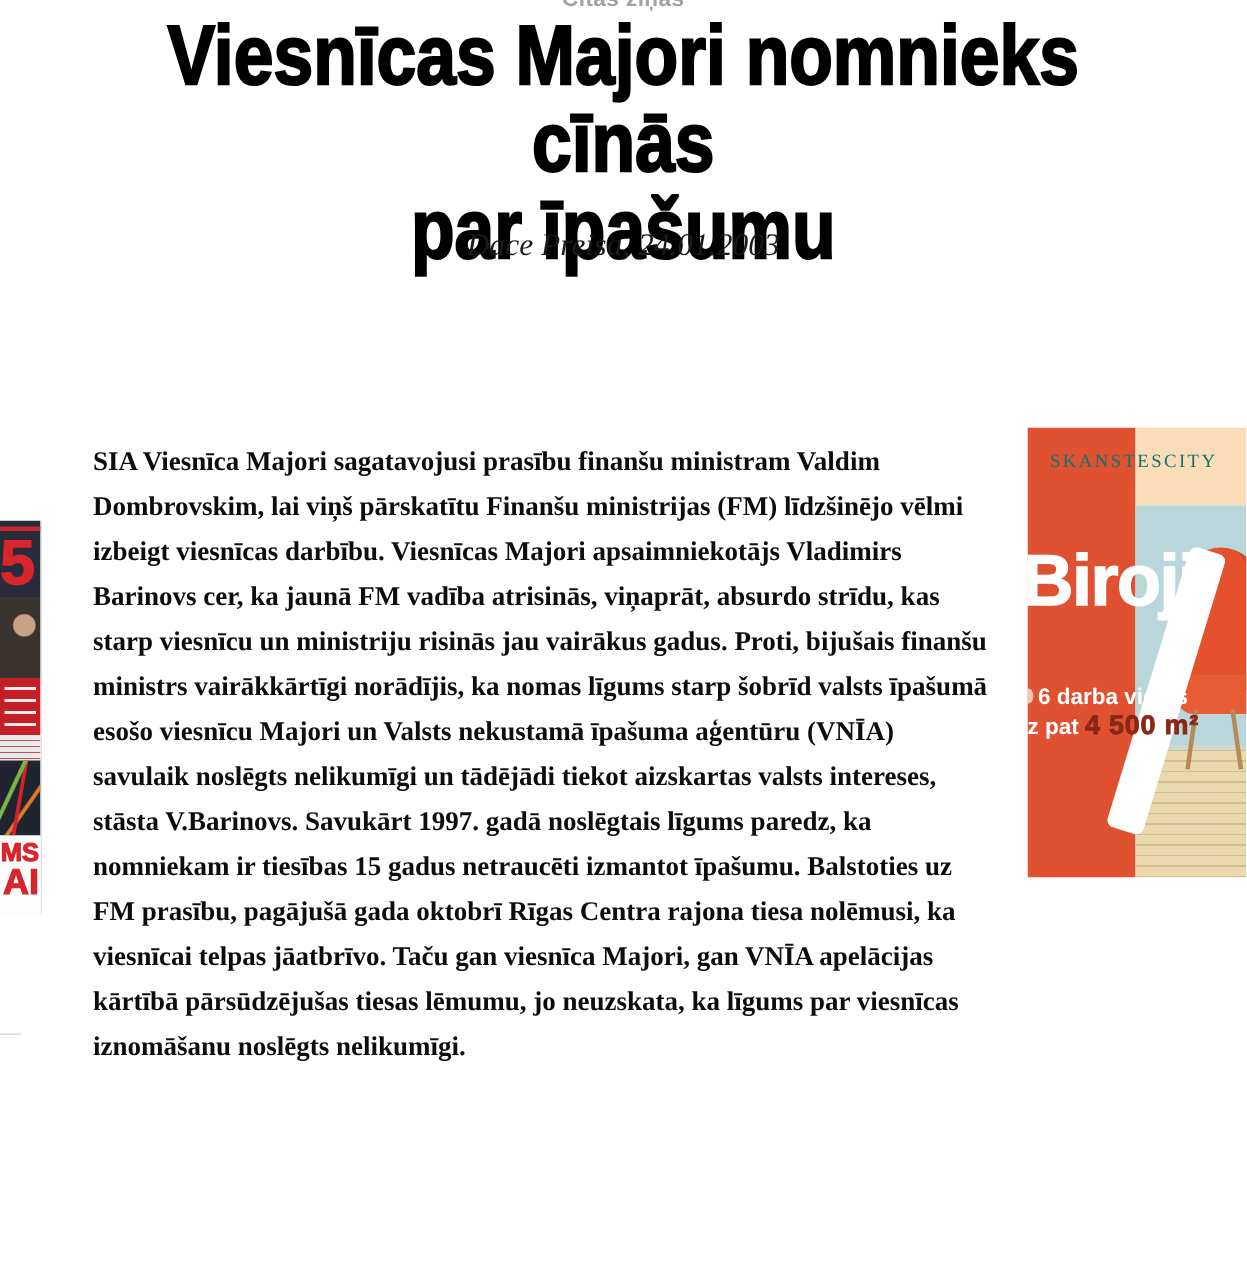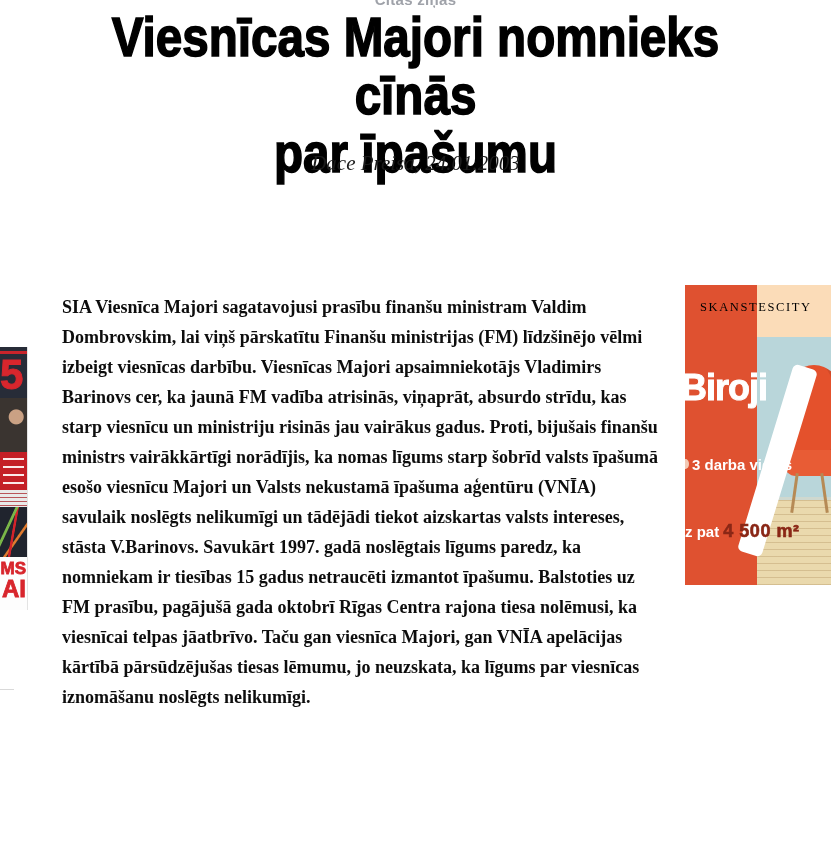--- a/index.html
+++ b/index.html
@@ -71,29 +71,29 @@
             background:repeating-linear-gradient(180deg, rgba(173,140,90,.35) 0 1px, transparent 1px 7px);}
   .chair-back{position:absolute;top:80px;left:103px;width:52px;height:95px;background:#e4512c;
               border-radius:26px 26px 10px 10px;box-shadow:inset -8px -6px 0 rgba(0,0,0,.08);}
   .chair-seat{position:absolute;top:165px;left:99px;width:58px;height:26px;background:#e85c35;
               border-radius:12px;}
   .chair-leg{position:absolute;width:3px;height:40px;background:#b68a55;}
   .chair-leg.l1{top:188px;left:108px;transform:rotate(8deg);}
   .chair-leg.l2{top:188px;left:138px;transform:rotate(-8deg);}
   .sk-slash{position:absolute;top:78px;left:80px;width:25px;height:195px;background:#fff;
             border-radius:5px;transform:rotate(17deg);}
-  .sk-logo{position:absolute;top:15px;left:15px;width:130px;color:#000000;
+  .sk-logo{position:absolute;top:15px;left:15px;width:130px;color:#0f766e;
            font-family:"Liberation Serif",serif;font-size:12.5px;letter-spacing:1.6px;
            white-space:nowrap;}
   .sk-title{position:absolute;top:80px;left:-4px;color:#fff;font-weight:700;
-            font-size:36px;line-height:46px;letter-spacing:-1px;
+            font-size:48px;line-height:46px;letter-spacing:-1px;
             font-family:"Liberation Sans",sans-serif;-webkit-text-stroke:1px #fff;}
   .sk-line1{position:absolute;top:171px;left:7px;color:#fff;font-weight:700;font-size:15px;
             white-space:nowrap;}
-  .sk-line2{position:absolute;top:188px;left:0px;white-space:nowrap;margin-top:48px;}
+  .sk-line2{position:absolute;top:188px;left:0px;white-space:nowrap;}
   .sk-line2 .pre{color:#fff;font-weight:700;font-size:15px;}
   .sk-line2 .val{color:#8a2716;font-weight:700;font-size:18px;letter-spacing:.5px;
                  -webkit-text-stroke:.6px #8a2716;}
   .sk-frag{position:absolute;top:174px;left:-3px;width:7px;height:10px;border-radius:50%;
            background:#f3c9b4;}
 
   
   .bottom-band{position:absolute;top:836px;left:0;width:831px;height:12px;
                background:linear-gradient(180deg,#fbfbfb,#ececec);}
 </style>
@@ -143,21 +143,21 @@
       <div class="planks"></div>
     </div>
     <div class="chair-back"></div>
     <div class="chair-seat"></div>
     <div class="chair-leg l1"></div>
     <div class="chair-leg l2"></div>
     <div class="sk-slash"></div>
     <div class="sk-logo">SKANSTESCITY</div>
     <div class="sk-title">Biroji</div>
     <div class="sk-frag"></div>
-    <div class="sk-line1">3 darba vietas</div>
+    <div class="sk-line1">6 darba vietas</div>
     <div class="sk-line2">
       <span class="pre">z pat </span><span class="val">4 500 m²</span>
     </div>
   </div>
 
   <div class="bottom-band"></div>
 
 </div>
 
 </body></html>

